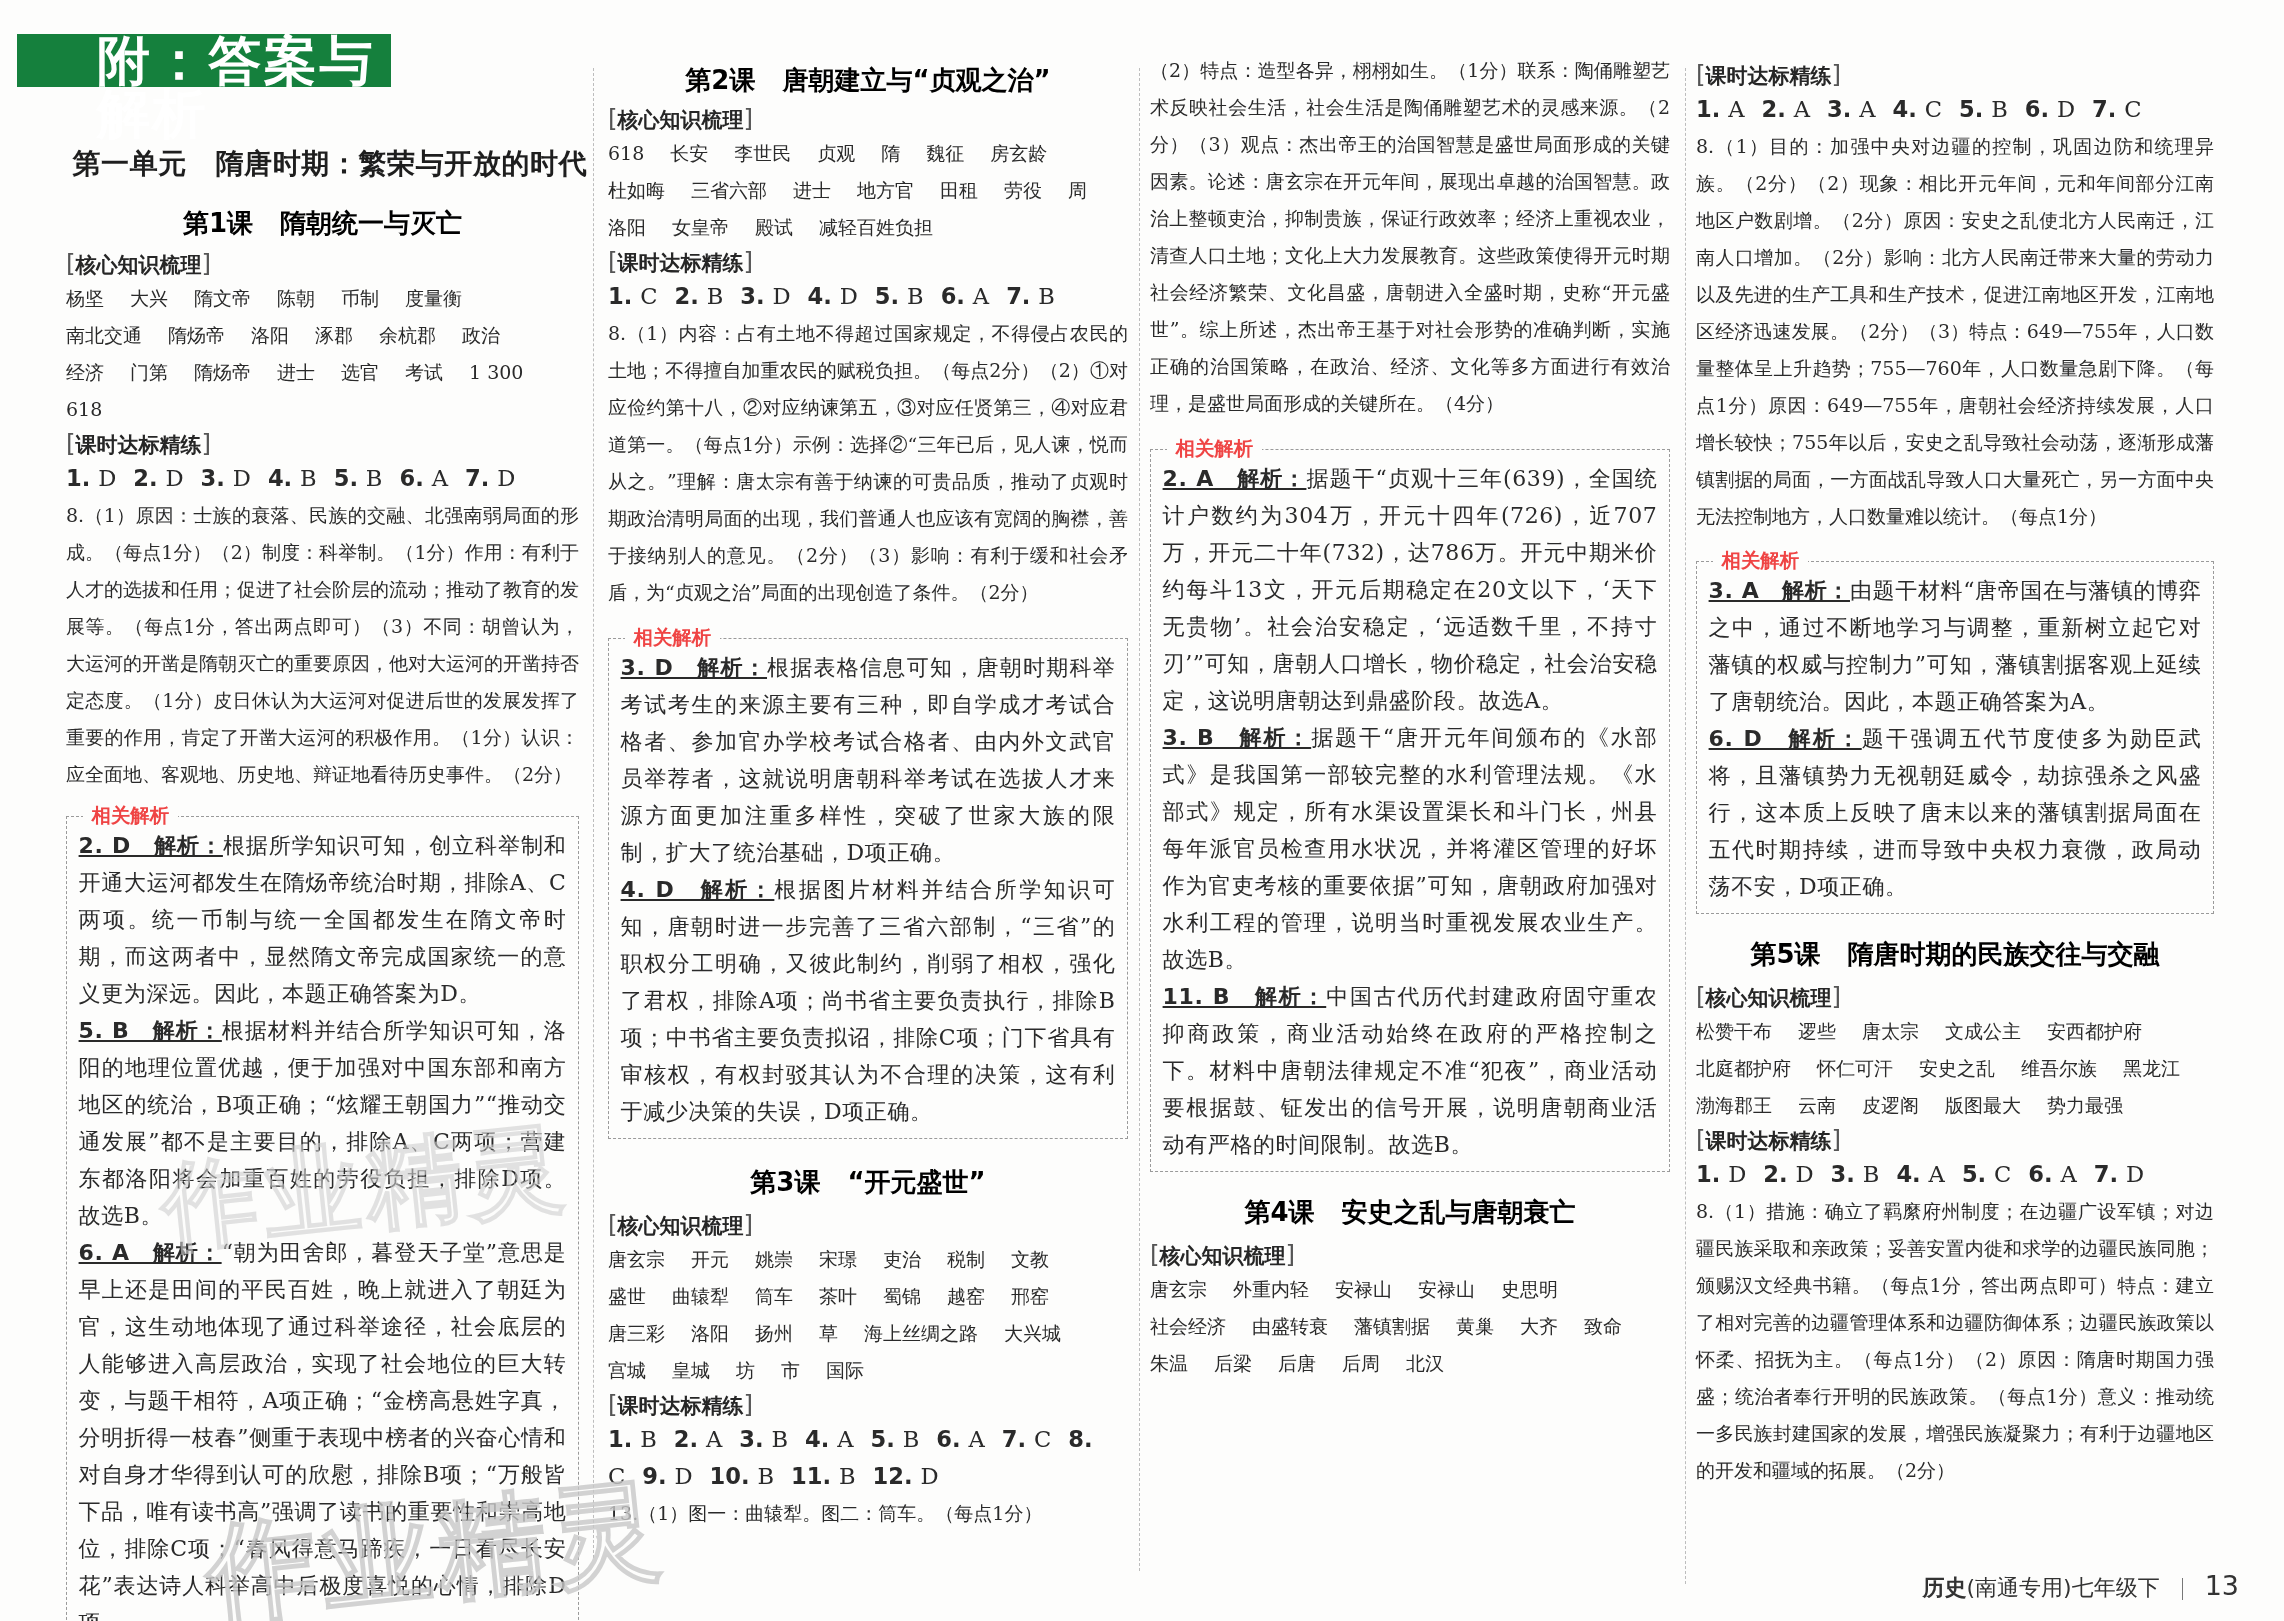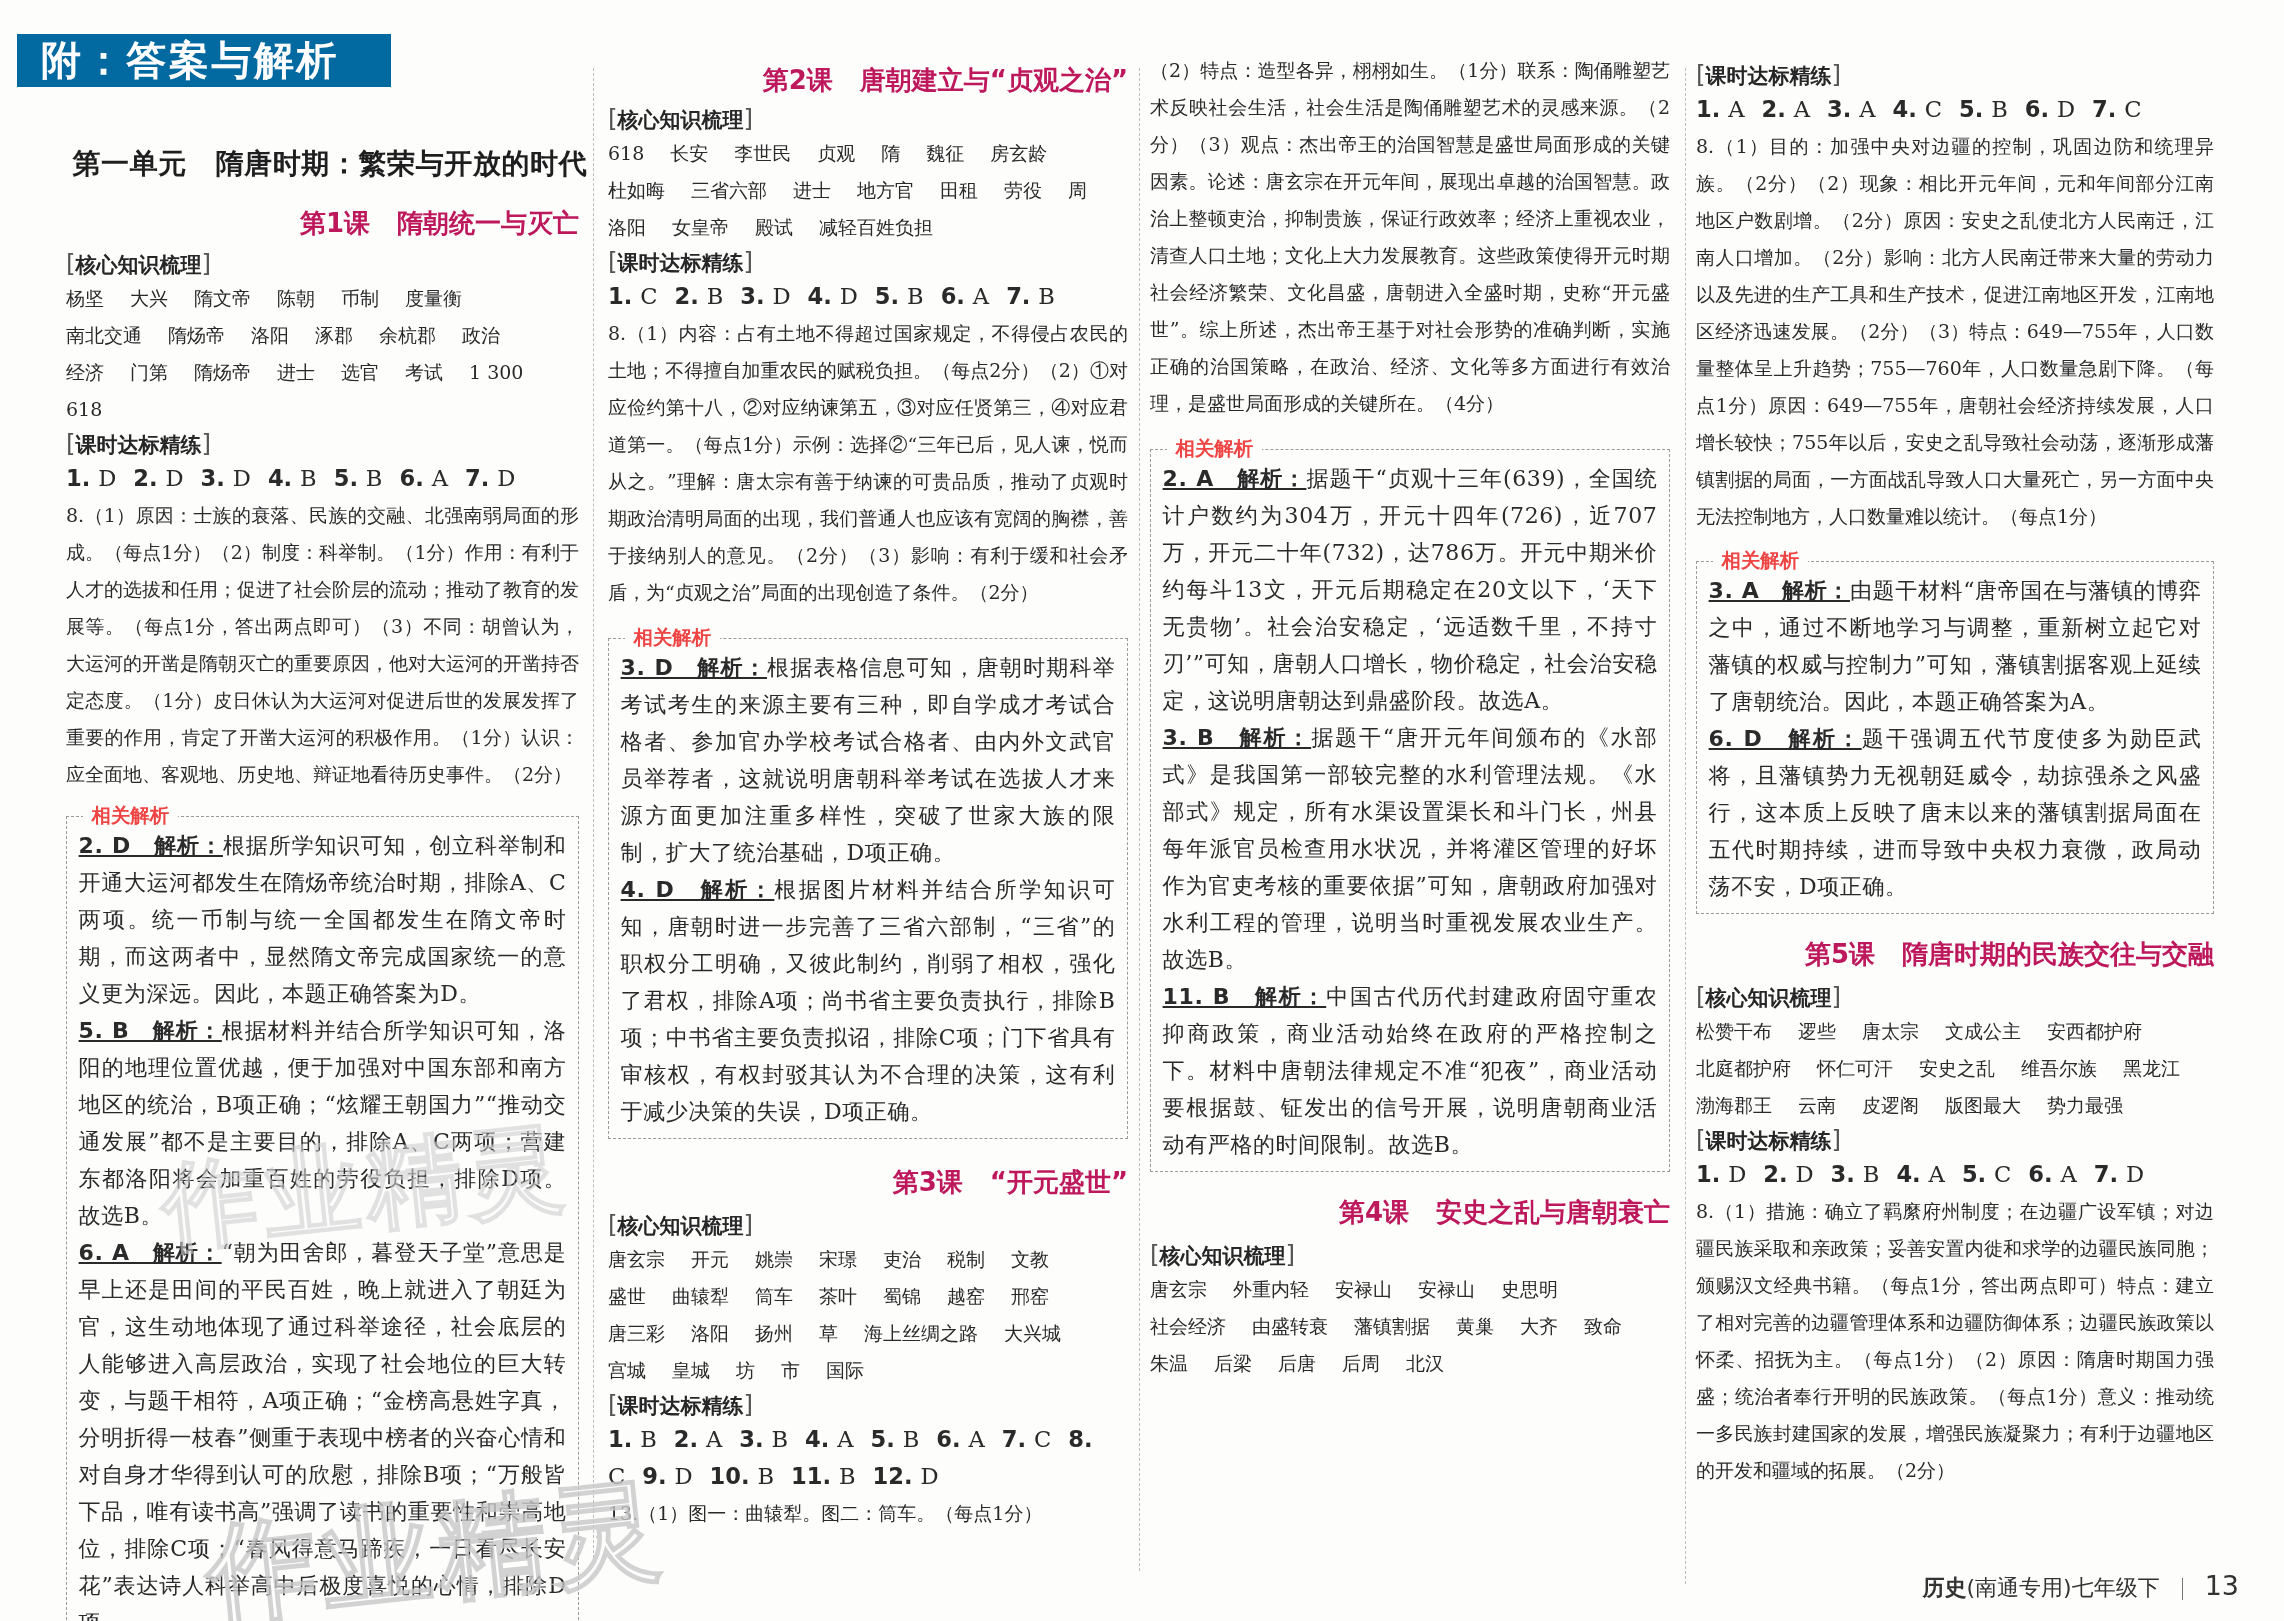--- a/index.html
+++ b/index.html
@@ -1,26 +1,26 @@
 <!DOCTYPE html>
 <html style="font-size:10.3px"><head>
 <meta charset="utf-8">
 <style>
   html,body{margin:0;padding:0;}
   body{width:2284px;height:1621px;background:#fdfdfc;position:relative;overflow:hidden;
     font-family:"DejaVu Serif","Liberation Serif",serif;color:#2a2a2a;}
   .col{position:absolute;top:0;}
   .sep{position:absolute;top:68px;width:0;border-left:1.9px dashed #bdbdbd;}
-  .title-bar{position:absolute;left:17px;top:34px;width:374px;height:53px;background:#0369a1;
-    color:#fff;font-family:"DejaVu Sans",sans-serif;font-weight:bold;font-size:40px;line-height:53px;
-    padding-left:24px;box-sizing:border-box;letter-spacing:2.6px;}
+  .title-bar{position:absolute;left:17px;top:34px;width:374px;height:53px;background:#15803d;
+    color:#fff;font-family:"DejaVu Sans",sans-serif;font-weight:bold;font-size:53px;line-height:53px;
+    padding-left:80px;box-sizing:border-box;letter-spacing:2.6px;}
   .unit-title{font-family:"DejaVu Sans",sans-serif;font-weight:bold;font-size:28px;color:#1e1e1e;
     white-space:nowrap;letter-spacing:0.6px;}
-  .lesson-title{font-family:"DejaVu Sans",sans-serif;font-weight:bold;font-size:26px;color:#be185d;
-    text-align:right;white-space:nowrap;}
+  .lesson-title{font-family:"DejaVu Sans",sans-serif;font-weight:bold;font-size:26px;color:#000000;
+    text-align:center;white-space:nowrap;}
   .lesson-title .num{margin-right:27px;}
   .sec-label{font-family:"DejaVu Sans",sans-serif;font-size:21px;color:#262626;height:32px;line-height:32px;}
   .sec-label .br{font-weight:normal;color:#555;font-size:24.5px;}
   .sec-label .tx{font-weight:bold;text-align:center;}
   .para{font-size:19px;line-height:37px;text-align:justify;word-break:break-all;}
   .kw{display:inline-block;margin-right:26px;}
   .ans{font-size:22.6px;line-height:37px;}
   .ans b{font-family:"DejaVu Sans",sans-serif;font-weight:bold;}
   .ans .it{margin-right:17px;margin-top:36px;}
   .box{position:relative;border:1.3px dashed #9a9a9a;padding:10.3px 11.6px 7.7px 11.6px;margin-top:18px;}

